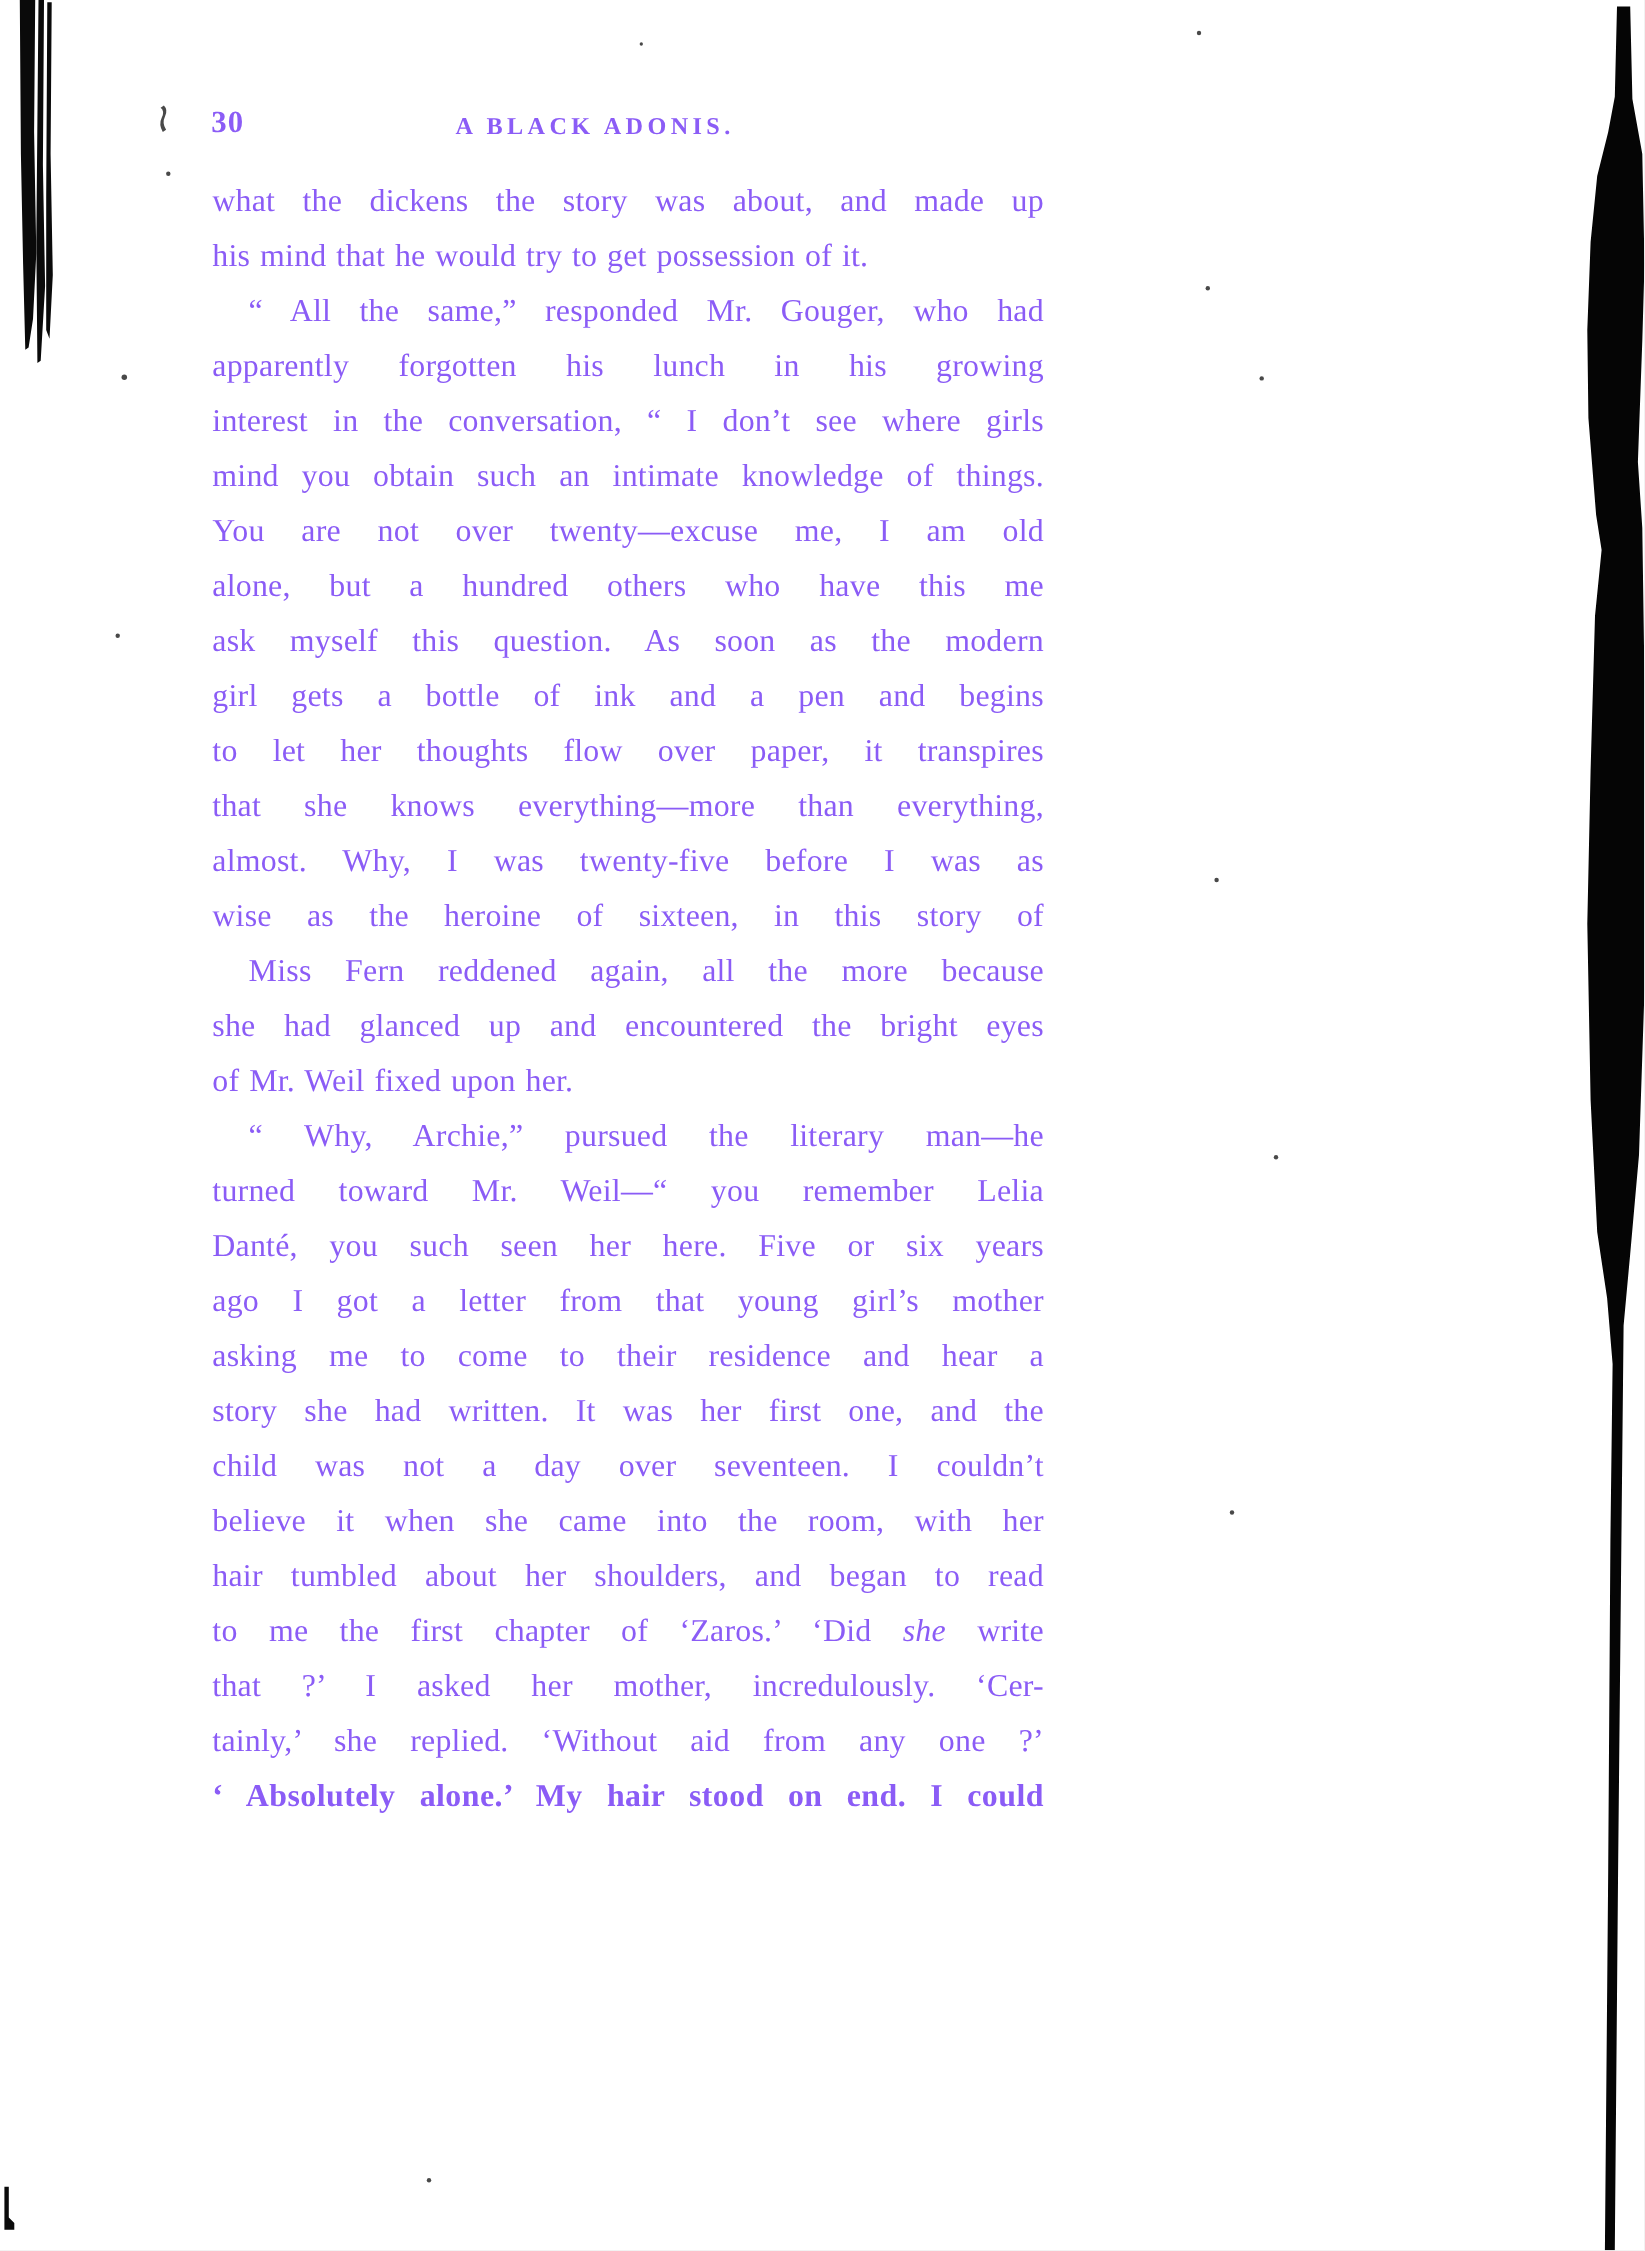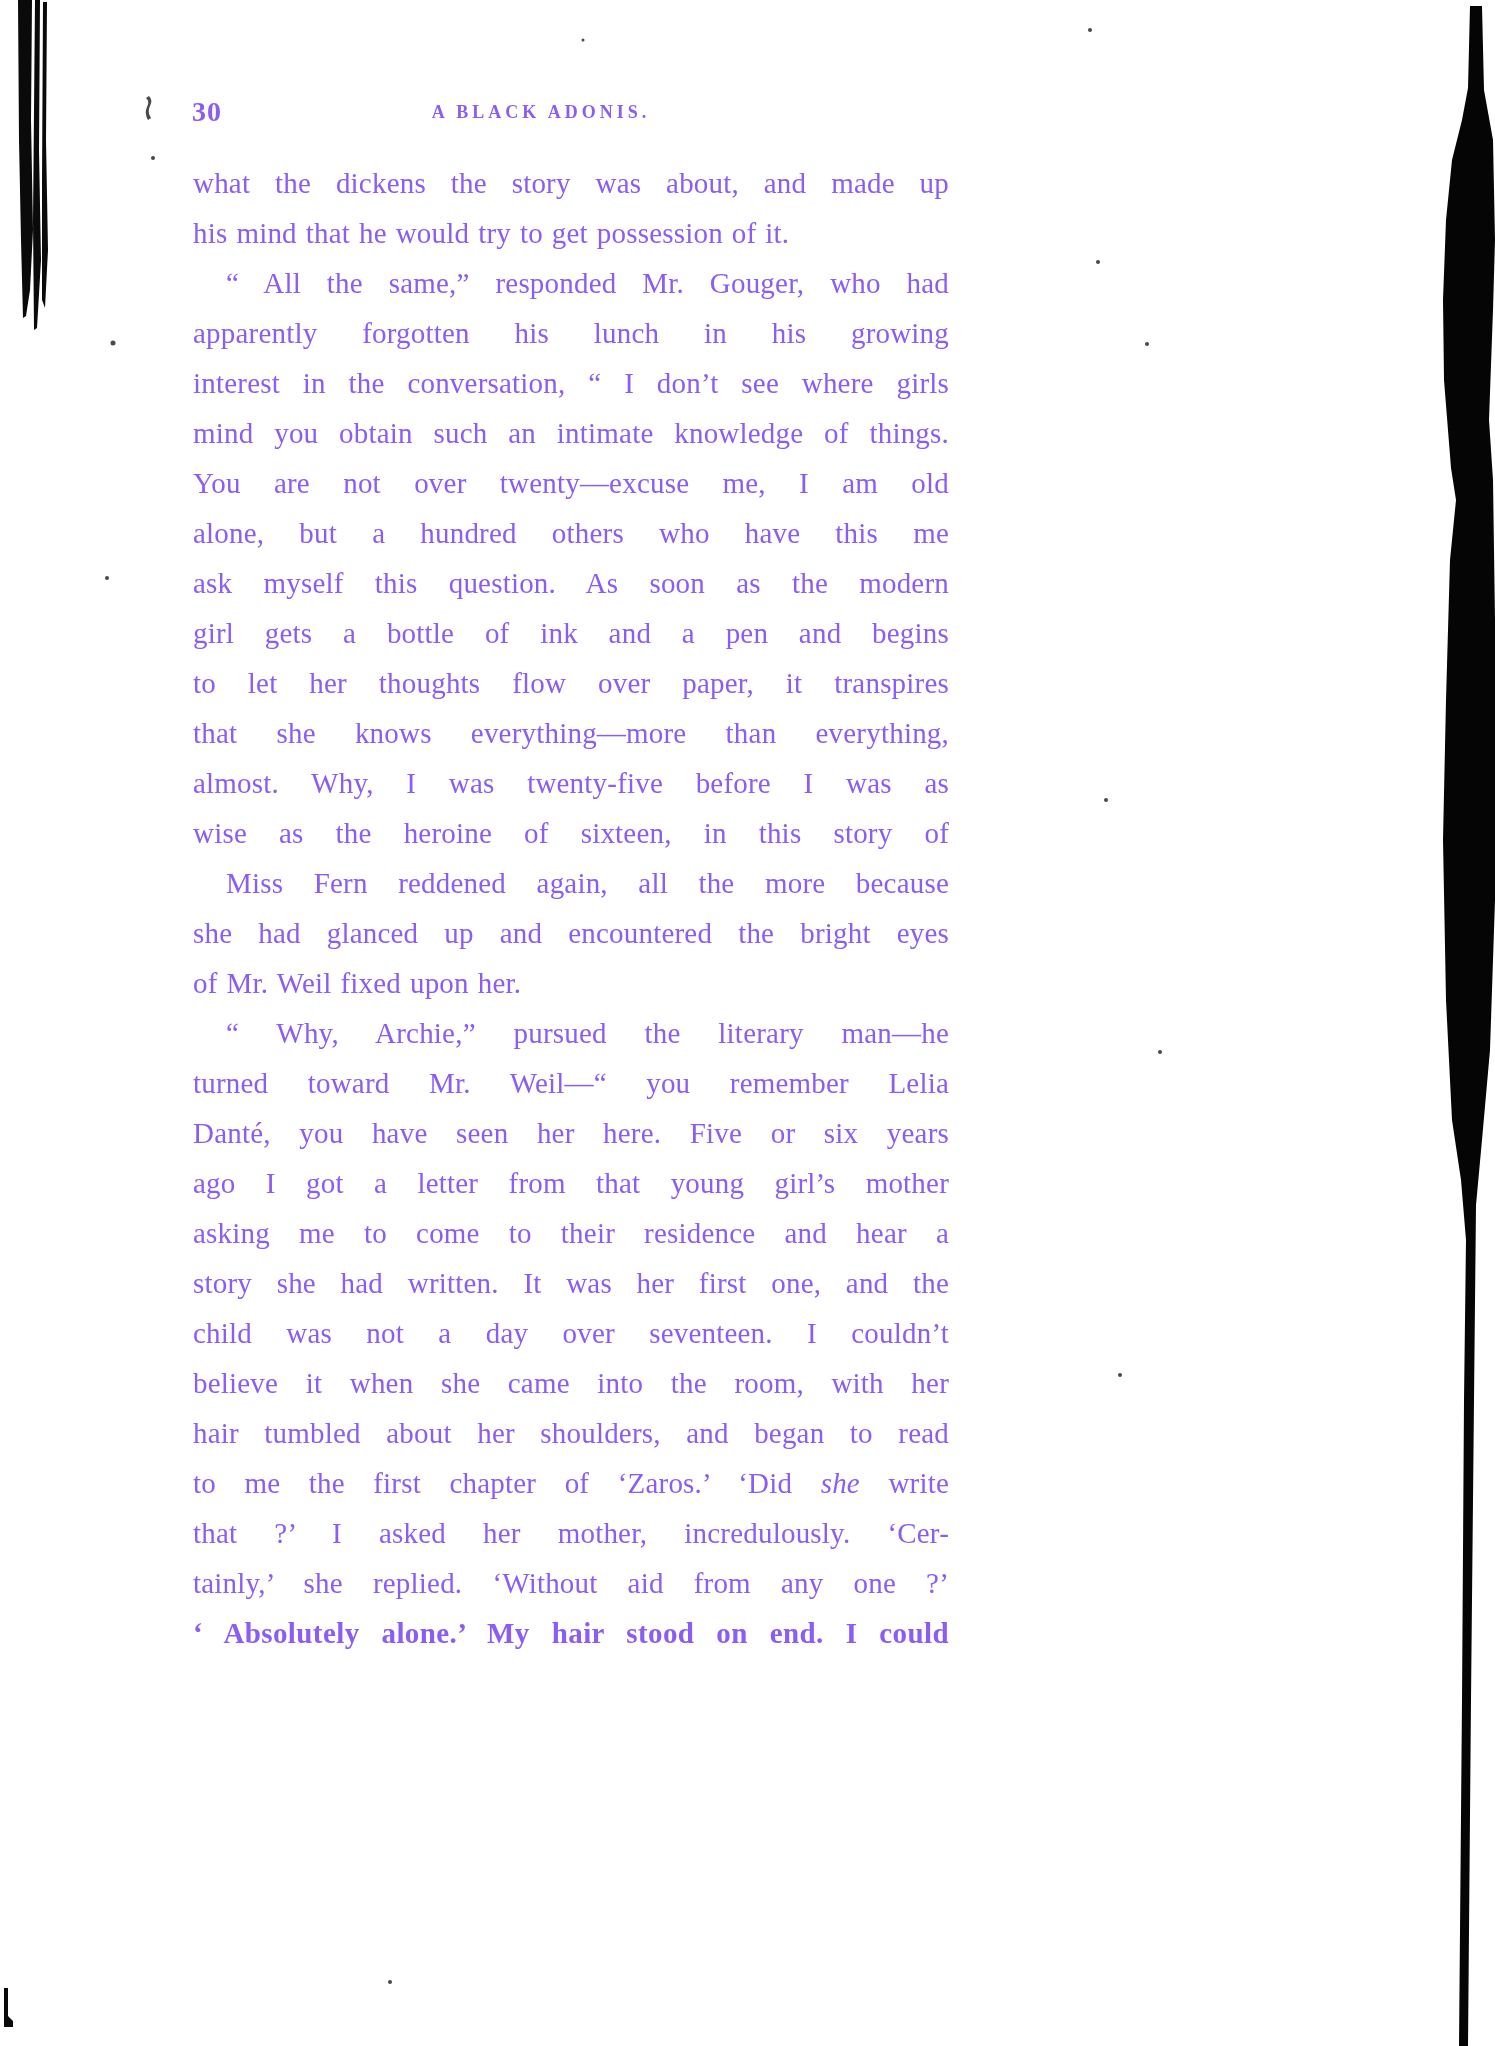--- a/index.html
+++ b/index.html
@@ -20,21 +20,21 @@
     font-weight: bold;
     letter-spacing: 1px;
   }
   .running-header {
     position: absolute;
     left: 193px;
     top: 102px;
     width: 756px;
     text-align: center;
     transform: translateX(-30px);
-    font-size: 18px;
+    font-size: 22px;
     font-weight: bold;
     letter-spacing: 4px;
     white-space: nowrap;
   }
   .body-text {
     position: absolute;
     left: 193px;
     top: 158px;
     width: 756px;
     font-size: 29px;
@@ -82,21 +82,21 @@
       <div class="line"><span>girl gets a bottle of ink and a pen and begins</span></div>
       <div class="line"><span>to let her thoughts flow over paper, it transpires</span></div>
       <div class="line"><span>that she knows everything—more than everything,</span></div>
       <div class="line"><span>almost.  Why, I was twenty-five before I was as</span></div>
       <div class="line"><span>wise as the heroine of sixteen, in this story of</span></div>
       <div class="line indent"><span>Miss Fern reddened again, all the more because</span></div>
       <div class="line"><span>she had glanced up and encountered the bright eyes</span></div>
       <div class="line para-end"><span>of Mr. Weil fixed upon her.</span></div>
       <div class="line indent"><span>“ Why, Archie,” pursued the literary man—he</span></div>
       <div class="line"><span>turned toward Mr. Weil—“ you remember Lelia</span></div>
-      <div class="line"><span>Danté, you have seen her here.  Five or six years</span></div>
+      <div class="line"><span>Danté, you such seen her here.  Five or six years</span></div>
       <div class="line"><span>ago I got a letter from that young girl’s mother</span></div>
       <div class="line"><span>asking me to come to their residence and hear a</span></div>
       <div class="line"><span>story she had written.  It was her first one, and the</span></div>
       <div class="line"><span>child was not a day over seventeen.  I couldn’t</span></div>
       <div class="line"><span>believe it when she came into the room, with her</span></div>
       <div class="line"><span>hair tumbled about her shoulders, and began to read</span></div>
       <div class="line"><span>to me the first chapter of ‘Zaros.’  ‘Did </span><span class="italic">she</span><span> write</span></div>
       <div class="line"><span>that ?’  I asked her mother, incredulously.  ‘Cer-</span></div>
       <div class="line"><span>tainly,’ she replied.  ‘Without aid from any one ?’</span></div>
       <div class="line bold"><span>‘ Absolutely alone.’  My hair stood on end.  I could</span></div>

